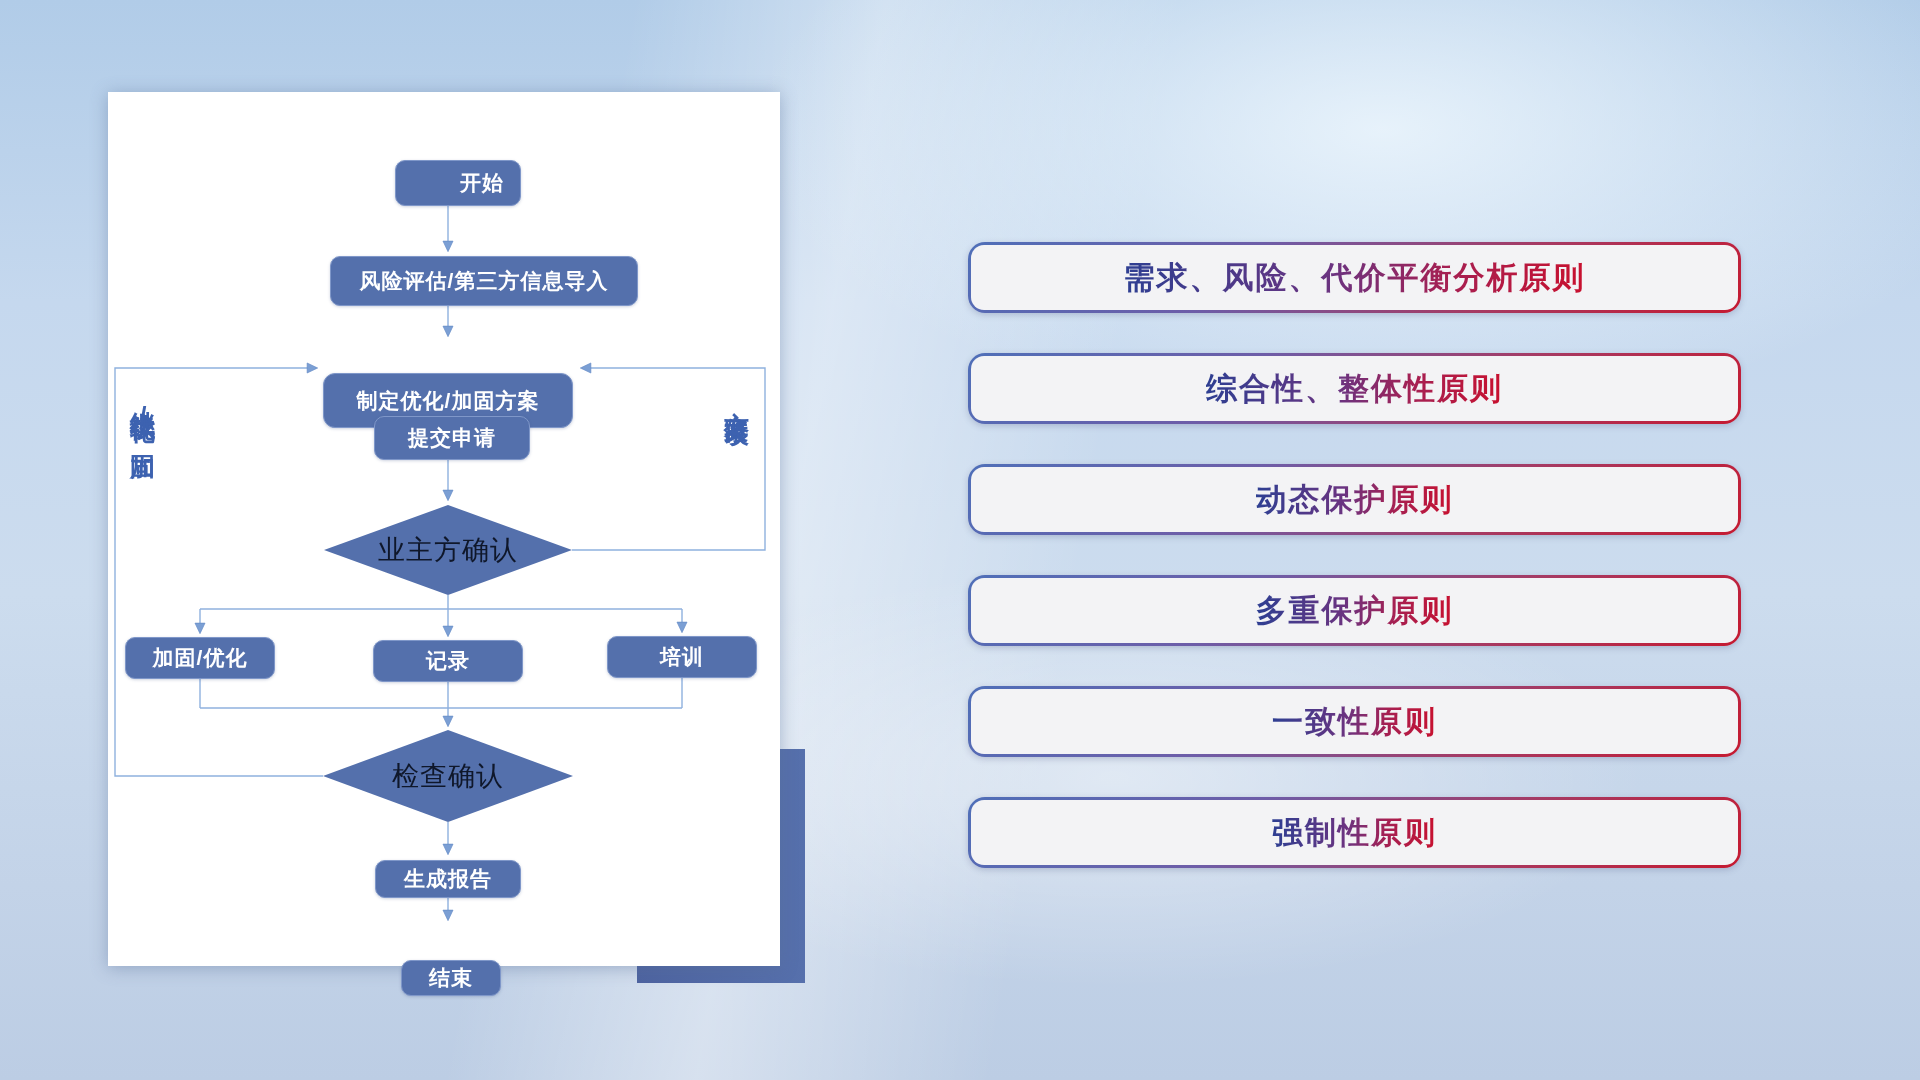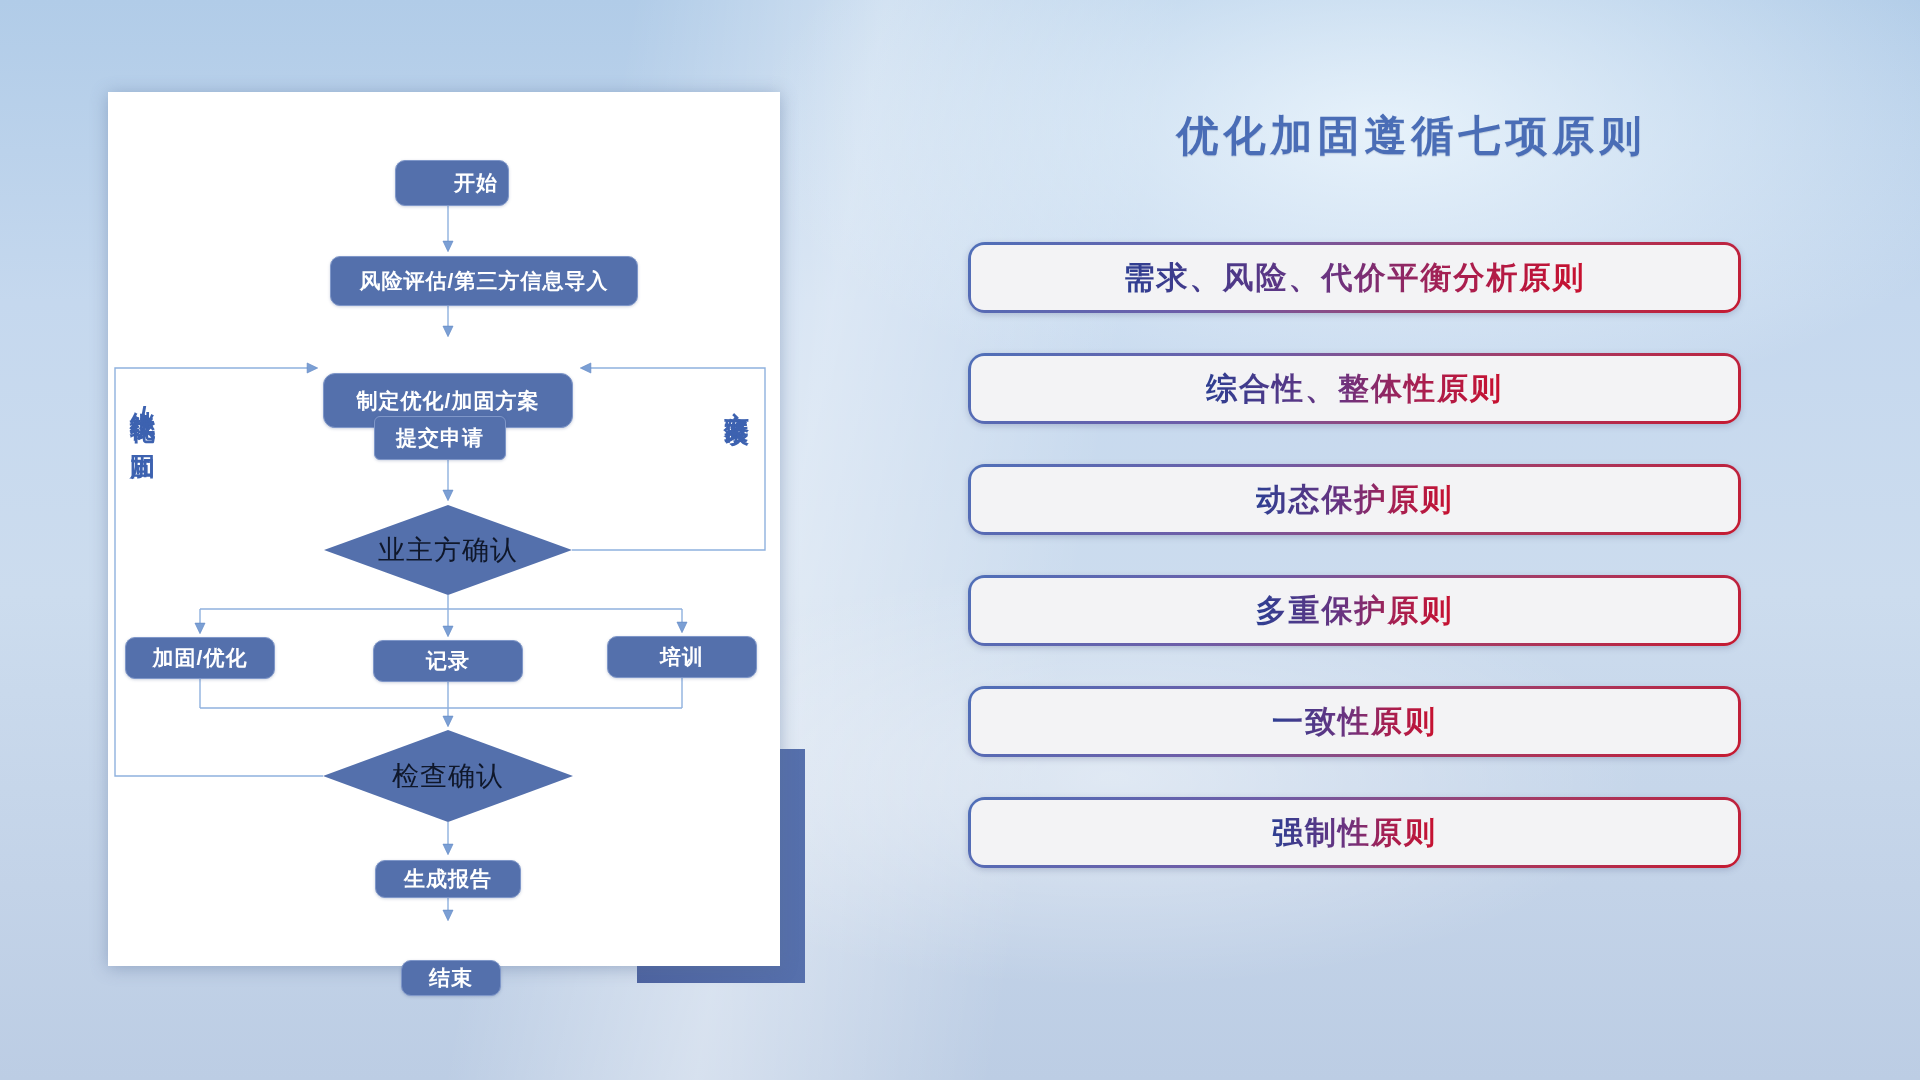--- a/index.html
+++ b/index.html
@@ -109,27 +109,27 @@
 
         <line x1="340" y1="730" x2="340" y2="761" marker-end="url(#arr)"></line>
         <line x1="340" y1="806" x2="340" y2="827" marker-end="url(#arr)"></line>
 
         <polyline points="215,684 7,684 7,276 208,276" marker-end="url(#arr)"></polyline>
 
         <polyline points="464,458 657,458 657,276 474,276" marker-end="url(#arr)"></polyline>
       </g>
     </svg>
 
-    <div class="fc-node" style="left:287px;top:68px;width:114px;height:46px;padding-left:48px;">开始</div>
+    <div class="fc-node" style="left:287px;top:68px;width:126px;height:46px;padding-left:48px;">开始</div>
 
     <div class="fc-node" style="left:186px;top:164px;width:308px;height:50px;margin-left:36px;">风险评估/第三方信息导入</div>
 
     <div class="fc-node" style="left:215px;top:249px;width:250px;height:55px;border-radius:12px;margin-top:32px;">制定优化/加固方案</div>
 
-    <div class="fc-node" style="left:266px;top:324px;width:132px;height:44px;border-radius:6px;">提交申请</div>
+    <div class="fc-node" style="left:266px;top:324px;width:156px;height:44px;">提交申请</div>
 
     <div class="fc-diamond" style="left:216px;top:413px;width:248px;height:90px;">业主方确认</div>
 
     <div class="fc-node" style="left:17px;top:545px;width:150px;height:42px;">加固/优化</div>
 
     <div class="fc-node" style="left:265px;top:548px;width:150px;height:42px;">记录</div>
 
     <div class="fc-node" style="left:499px;top:544px;width:150px;height:42px;">培训</div>
 
     <div class="fc-diamond" style="left:215px;top:638px;width:250px;height:92px;">检查确认</div>
@@ -137,21 +137,20 @@
     <div class="fc-node" style="left:267px;top:768px;width:146px;height:38px;">生成报告</div>
 
     <div class="fc-node" style="left:293px;top:834px;width:100px;height:36px;margin-top:34px;">结束</div>
 
     <div class="side-label" style="left:22px;top:298px;">继续优化/加固</div>
 
     <div class="side-label" style="left:616px;top:300px;">方案修改</div>
 
   </div>
 
-  <h1 class="title">优化加固遵循七项原则</h1>
 
   <div class="principle" style="top:242px;">
     <div class="principle-inner">
       <span class="grad-text">需求、风险、代价平衡分析原则</span>
     </div>
   </div>
 
   <div class="principle" style="top:353px;">
     <div class="principle-inner">
       <span class="grad-text">综合性、整体性原则</span>

